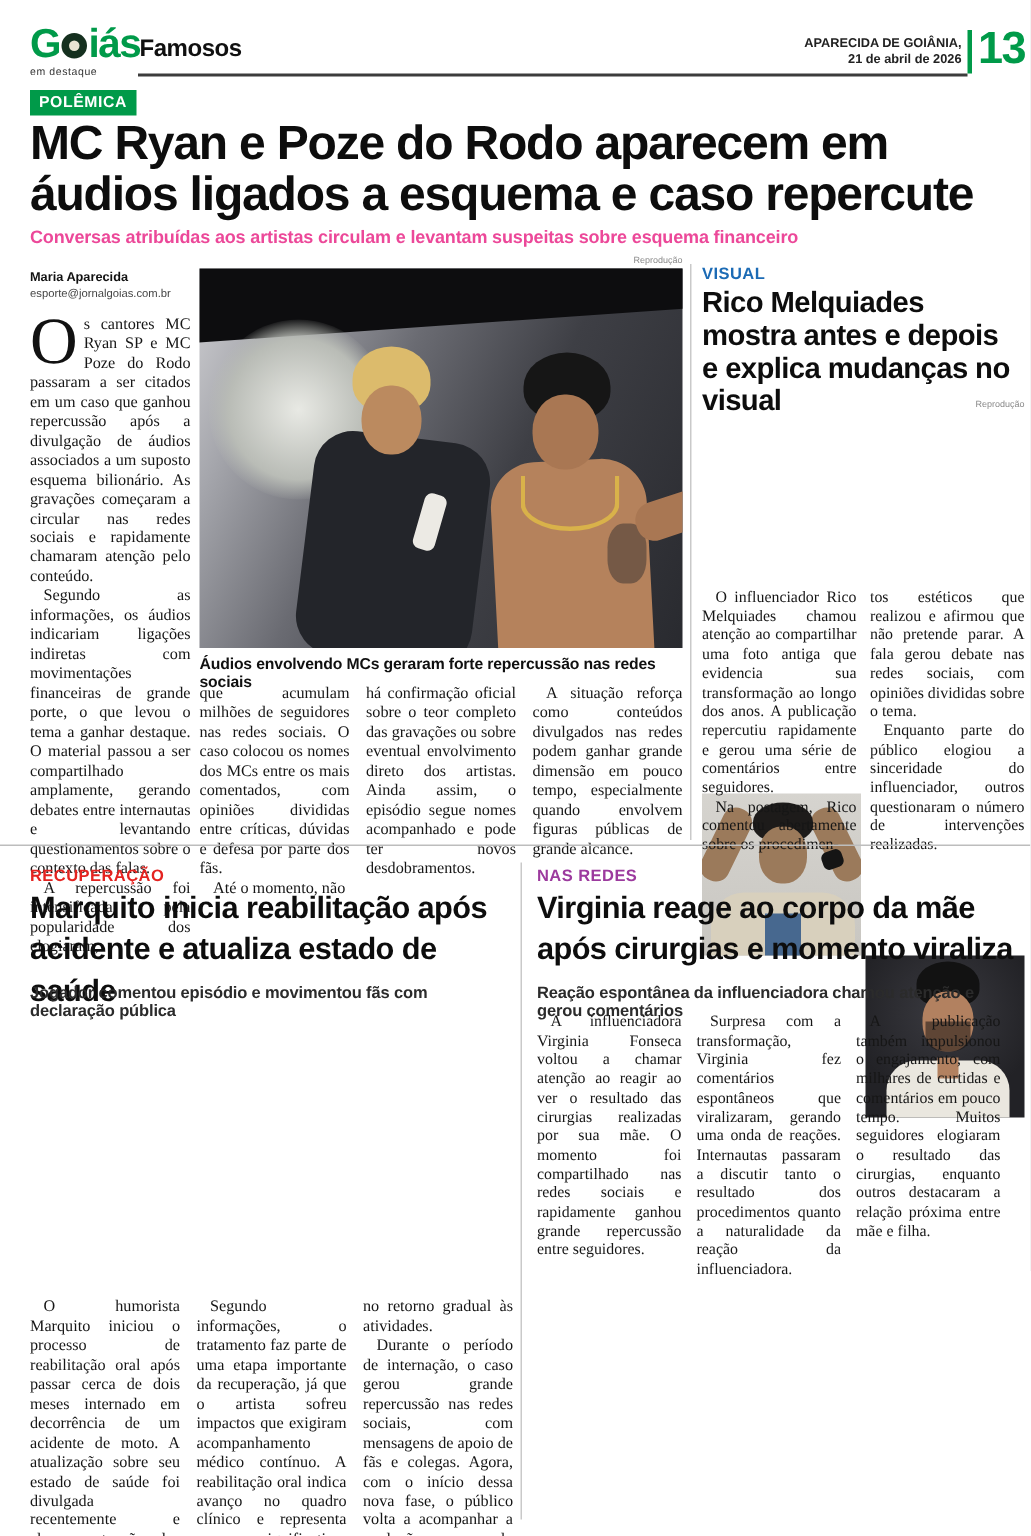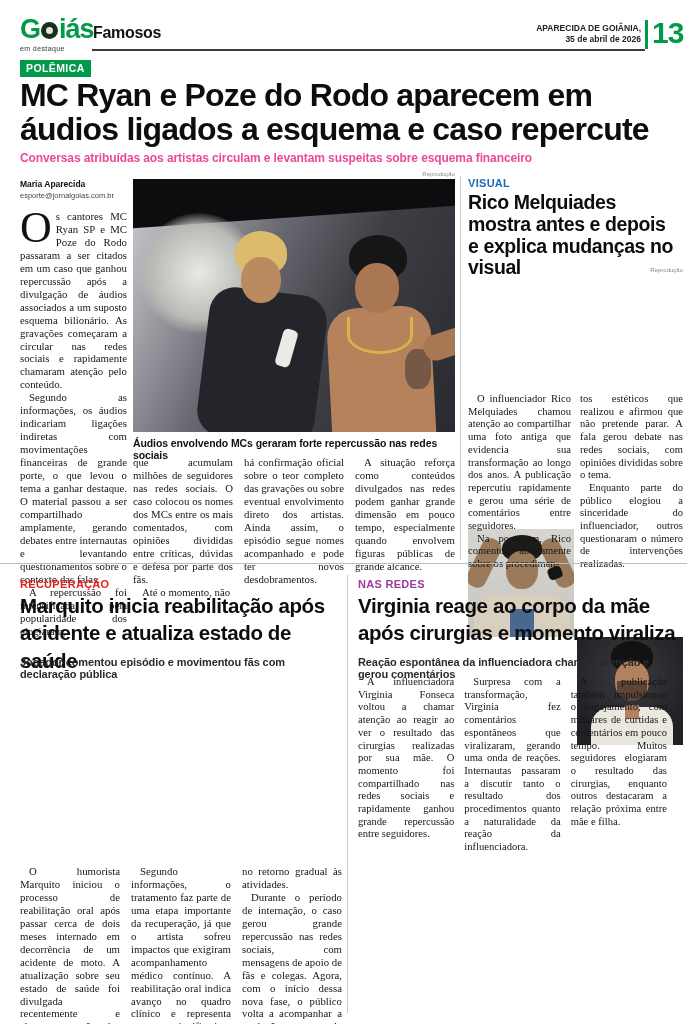--- a/index.html
+++ b/index.html
@@ -88,21 +88,21 @@
 
 <div class="page">
 
   <div class="abs" style="left:20px;top:16px;">
     <div class="logo-title"><span>G</span><span class="logo-o"></span><span>iás</span></div>
     <div class="logo-tagline">em destaque</div>
   </div>
   <div class="abs section-title" style="left:93px;top:24px;">Famosos</div>
   <div class="abs dateline" style="right:46px;top:23px;">
     <div>APARECIDA DE GOIÂNIA,</div>
-    <div>35 de abril de 2026</div>
+    <div>21 de abril de 2026</div>
   </div>
   <div class="abs pagebar" style="left:645px;top:20px;height:29px;"></div>
   <div class="abs pagenum" style="left:652px;top:18px;">13</div>
   <div class="abs header-rule" style="left:92px;top:49px;width:553px;"></div>
 
   <div class="abs tag-box" style="left:20px;top:60px;text-align:center;">POLÊMICA</div>
   <div class="abs h1" style="left:20px;top:79px;width:660px;">MC Ryan e Poze do Rodo aparecem em áudios ligados a esquema e caso repercute</div>
   <div class="abs deck" style="left:20px;top:151px;width:650px;">Conversas atribuídas aos artistas circulam e levantam suspeitas sobre esquema financeiro</div>
 
   <div class="abs" style="left:20px;top:179px;width:107px;">

